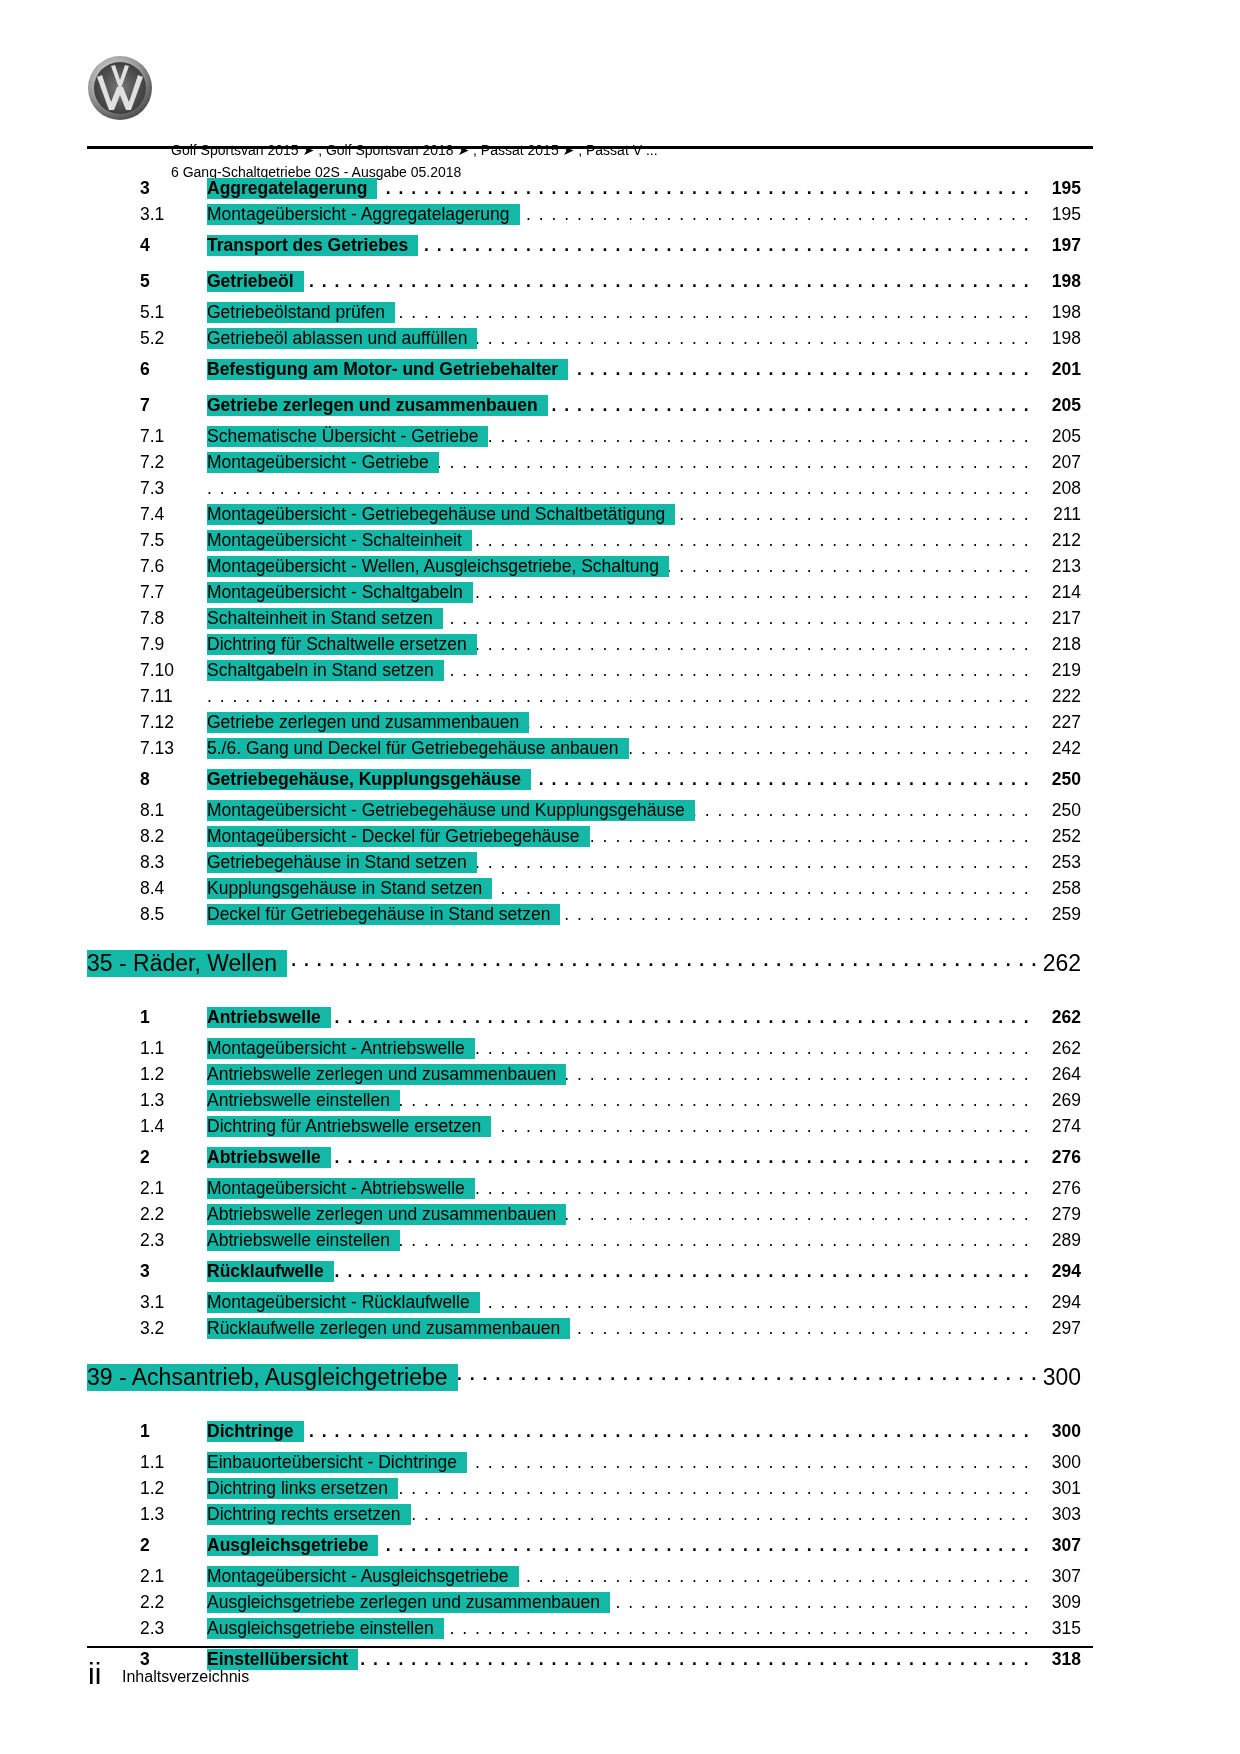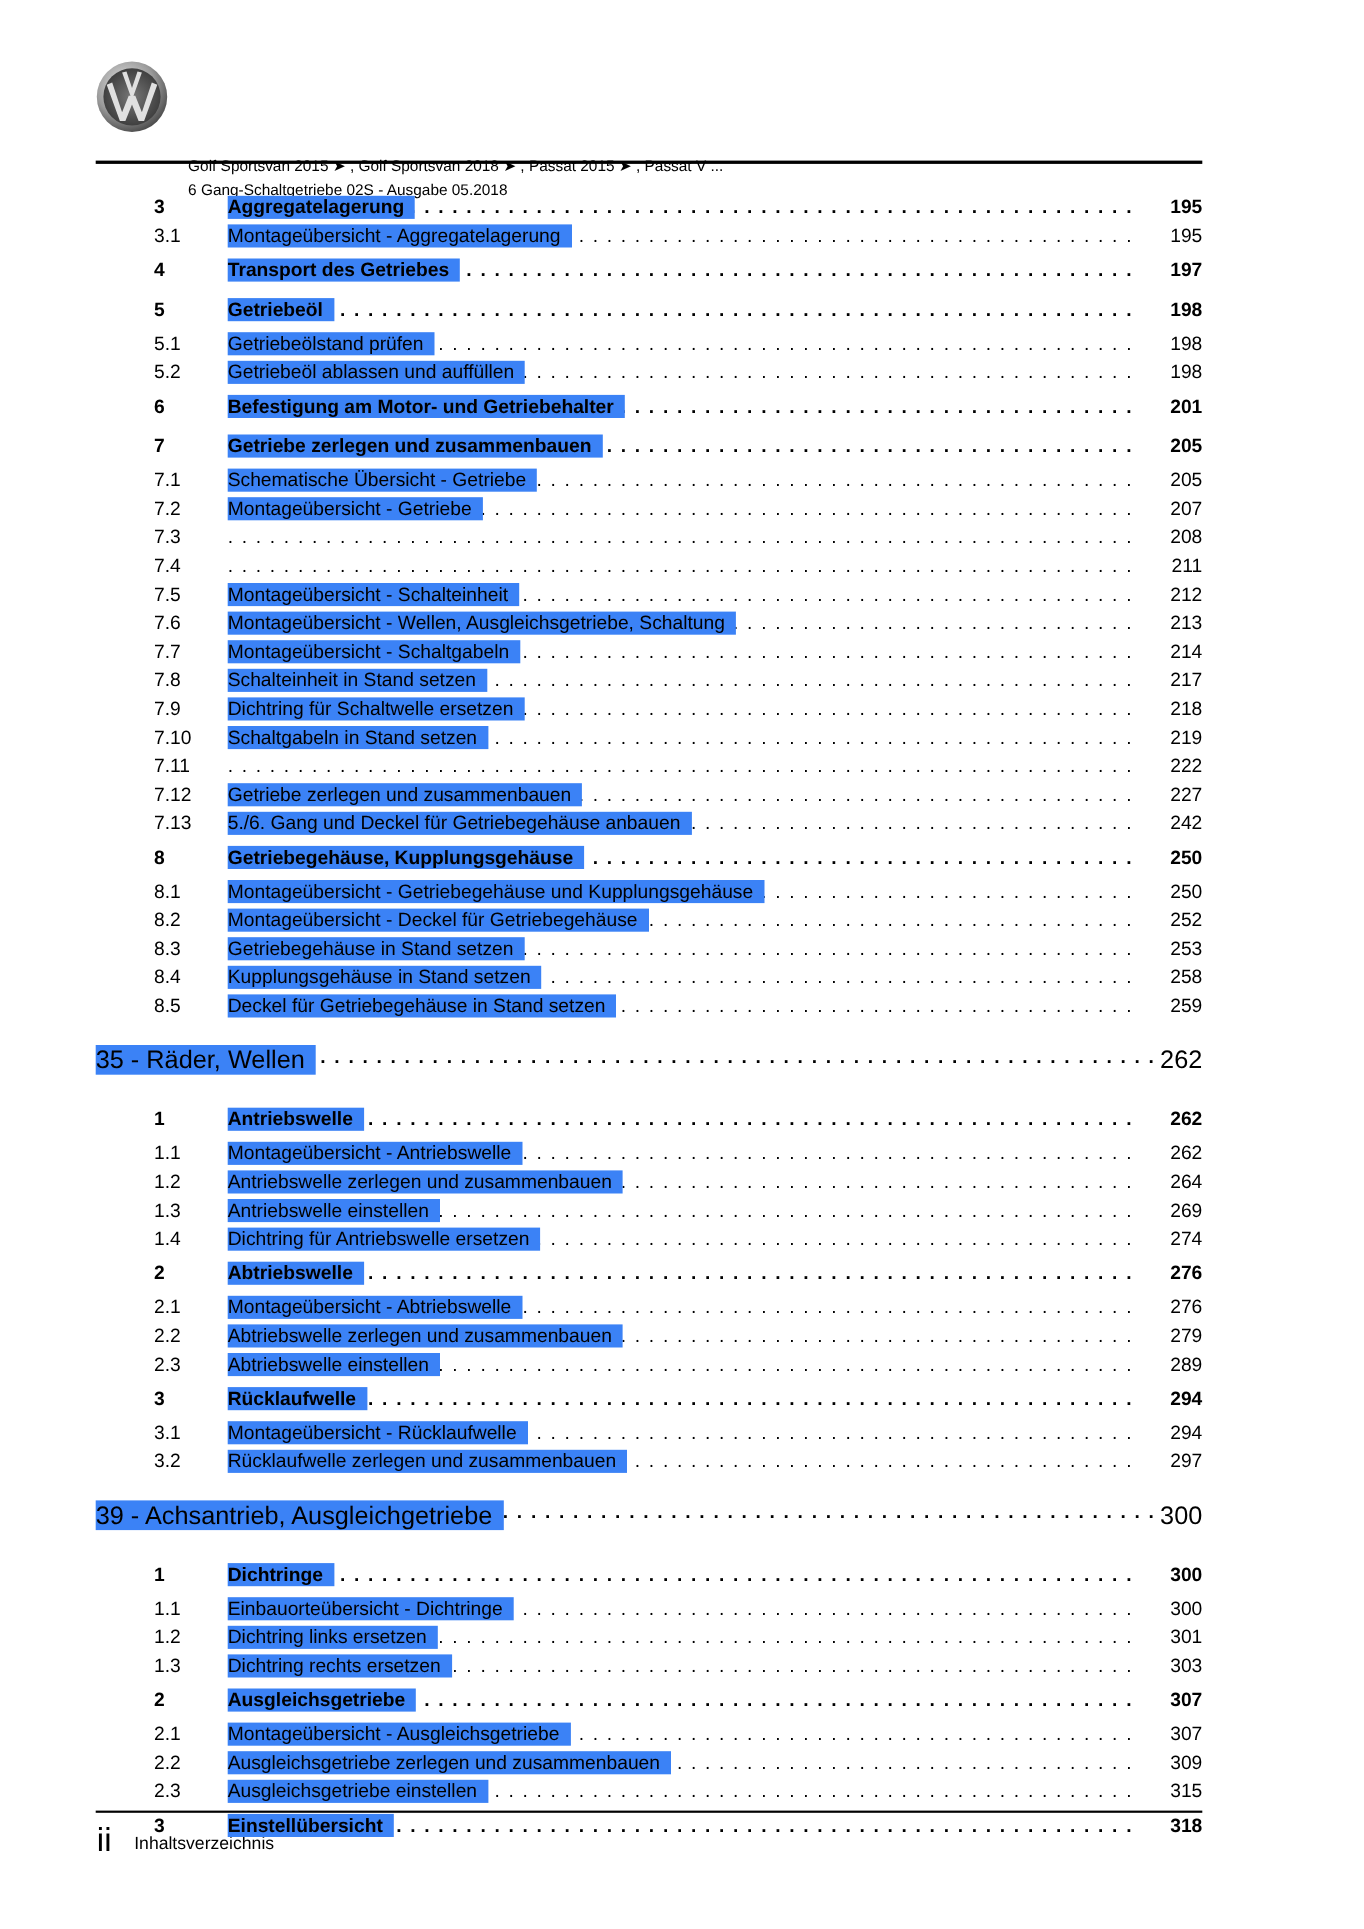--- a/index.html
+++ b/index.html
@@ -8,23 +8,23 @@
       font-family: "Liberation Sans", sans-serif; color: #000;
     }
     .header { position: absolute; left: 87px; top: 55px; width: 1006px; height: 94px; }
     .logo { position: absolute; left: 0; top: 0; width: 66px; height: 66px; }
     .header-text { position: absolute; left: 84px; top: 40px; font-size: 14px; line-height: 22px; margin-top: 44px; }
     .header-rule { position: absolute; left: 0; top: 91px; width: 1006px; height: 3px; background: #000; }
 
     .toc { position: absolute; left: 87px; top: 178px; width: 1006px; }
     .row { position: relative; height: 26px; display: flex; align-items: baseline; font-size: 17.5px; white-space: nowrap; }
     .row .num { position: absolute; left: 53px; width: 60px; }
-    .row .title { margin-left: 120px; background: #3b82f6; padding-right: 10px; position: relative; z-index: 1; }
+    .row .title { margin-left: 120px; background: #14b8a6; padding-right: 10px; position: relative; z-index: 1; }
     .row .dots { position: absolute; left: 120px; right: 60px; top: 0; overflow: hidden; z-index: 0; letter-spacing: 7.9px; color: #000; }
-    .row .page { position: absolute; right: 0; background: #fff; padding-left: 6px; z-index: 1; text-align: right; }
+    .row .page { position: absolute; right: 12px; background: #fff; padding-left: 6px; z-index: 1; text-align: right; }
     .row.lvl2 { height: 31px; padding-top: 5px; font-weight: bold; }
     .row.lvl2 .dots { top: 5px; font-weight: bold; }
     .row.lvl3 { height: 26px; }
     .row.lvl1 { height: 52px; padding-top: 20px; font-size: 23px; }
     .row.lvl1 .title { margin-left: 0; }
     .row.lvl1 .dots { left: 0; right: 42px; top: 20px; font-size: 17.5px; font-weight: bold; letter-spacing: 7.9px; }
     .row.lvl1 .page { font-size: 23px; padding-left: 0; }
     .row.first { padding-top: 0; height: 26px; }
     .row.first .dots { top: 0; }
 
@@ -122,20 +122,21 @@
       <span class="page">207</span>
     </div>
     <div class="row lvl3">
       <span class="num">7.3</span>
       <span class="dots">........................................................................................................................................................................................................</span>
       <span class="page">208</span>
     </div>
     <div class="row lvl3">
       <span class="num">7.4</span>
       <span class="dots">........................................................................................................................................................................................................</span>
+      <span class="title">Montageübersicht - Getriebegehäuse und Schaltbetätigung</span>
       <span class="page">211</span>
     </div>
     <div class="row lvl3">
       <span class="num">7.5</span>
       <span class="dots">........................................................................................................................................................................................................</span>
       <span class="title">Montageübersicht - Schalteinheit</span>
       <span class="page">212</span>
     </div>
     <div class="row lvl3">
       <span class="num">7.6</span>

